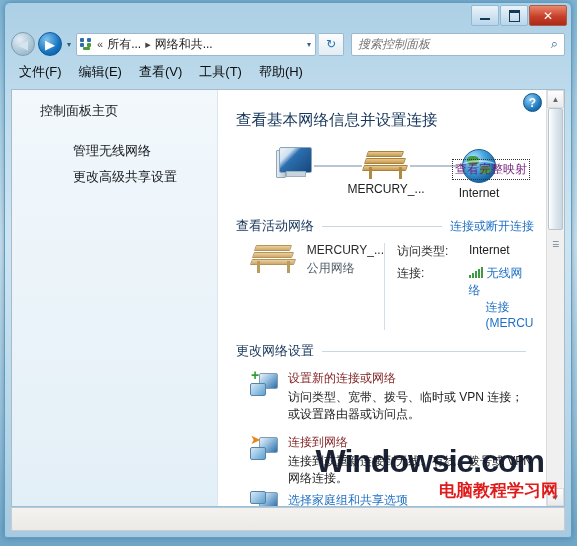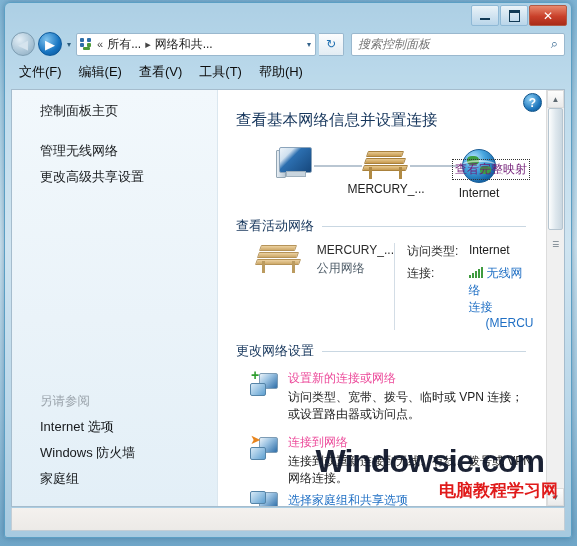--- a/index.html
+++ b/index.html
@@ -87,21 +87,21 @@
     background:#fff;border:1px solid #a5bccd;display:flex;overflow:hidden;
   }
   .sidebar{
     width:205px;flex:0 0 205px;
     background:linear-gradient(180deg,#f2f8fc 0%,#eaf3f9 55%,#e3eff7 100%);
     border-right:1px solid #dbe7ef;position:relative;
     font-size:13px;
   }
   .sidebar .task{padding:4px 0 4px 28px;color:#16191c;cursor:default;}
   .sideblock1{padding-top:8px;}
-  .sideblock2{padding-top:14px;}
+  .sideblock2{padding-top:14px;padding-left:33px;}
   .highlight{
     display:inline-block;border:1.5px solid #e04a4a;padding:1px 5px;margin-left:-6px;
   }
   .seealso{position:absolute;left:0;right:0;bottom:14px;}
   .seealso .hdr{padding:2px 0 4px 28px;color:#9aa3ab;font-size:12.5px;}
   .main{
     flex:1;position:relative;background:#fff;overflow:hidden;
   }
   .helpbtn{
     position:absolute;right:22px;top:3px;width:17px;height:17px;border-radius:50%;
@@ -164,21 +164,21 @@
   .sect{display:flex;align-items:center;margin-top:10px;}
   .sect .t{font-size:13px;color:#16365c;white-space:nowrap;}
   .sect .rule{flex:1;height:1px;background:#c9d7e2;margin:0 8px;}
   .sect .r-link{font-size:12px;color:#1f6fc4;white-space:nowrap;}
   
   .active-net{display:flex;margin-top:8px;padding-left:12px;font-size:12px;}
   .an-left{display:flex;align-items:flex-start;gap:8px;width:196px;}
   .an-name{color:#2b2b2b;}
   .an-type{color:#4c5a66;margin-top:3px;}
   .an-right{border-left:1px solid #d3dde6;padding-left:12px;display:flex;flex-direction:column;gap:5px;}
-  .kv{display:flex;}
+  .kv{display:flex;gap:10px;}
   .kv .k{width:62px;color:#2b2b2b;}
   .kv .v{color:#1b1b1b;}
   .kv .v.link{color:#1f6fc4;}
   .wifi{display:inline-flex;align-items:flex-end;gap:1px;height:11px;margin-right:4px;vertical-align:-1px;}
   .wifi i{width:2px;background:#3f9b3f;display:block;}
   .wifi i:nth-child(1){height:3px;} .wifi i:nth-child(2){height:5px;}
   .wifi i:nth-child(3){height:7px;} .wifi i:nth-child(4){height:9px;}
   .wifi i:nth-child(5){height:11px;}
   
   .task-item{display:flex;gap:10px;margin-top:10px;padding-left:14px;}
@@ -187,21 +187,21 @@
     position:absolute;right:0;top:3px;width:17px;height:14px;border-radius:2px;
     background:linear-gradient(135deg,#eaf2f8,#9dc4e3 40%,#2e6ea8 100%);border:1px solid #7d9cb5;
   }
   .ti-plug{
     position:absolute;left:0;bottom:0;width:14px;height:11px;border-radius:2px;
     background:linear-gradient(135deg,#d8eaf7,#5d9fd0);border:1px solid #5484a8;
   }
   .ti-plus{position:absolute;left:1px;top:0;color:#2f9e2f;font-size:14px;font-weight:bold;line-height:10px;}
   .ti-arrow{position:absolute;left:0px;top:1px;color:#e8851e;font-size:13px;font-weight:bold;line-height:10px;}
   .task-body{font-size:12px;}
-  .task-title{color:#ec4899;}
+  .task-title{color:#7f1d1d;}
   .task-desc{color:#1b1b1b;margin-top:2px;line-height:1.45;}
   .cut-item{margin-top:4px;}
   .cut-item .task-title{color:#1f6fc4;}
   
   .wm{position:absolute;right:0;bottom:0;pointer-events:none;}
   .wm-blue{
     position:absolute;right:20px;bottom:26px;font-size:32px;font-weight:bold;color:#0f172a;
     font-family:"Liberation Sans",sans-serif;white-space:nowrap;opacity:.95;letter-spacing:-1px;
   }
   .wm-red{
@@ -277,26 +277,20 @@
 
     <div class="sidebar">
       <div class="sideblock1">
         <div class="task">控制面板主页</div>
       </div>
       <div class="sideblock2">
         <div class="task">管理无线网络</div>
         <div class="task">更改高级共享设置</div>
       </div>
 
-      <div class="seealso">
-        <div class="hdr">另请参阅</div>
-        <div class="task">Internet 选项</div>
-        <div class="task">Windows 防火墙</div>
-        <div class="task">家庭组</div>
-      </div>
     </div>
 
     <div class="main">
       <div class="helpbtn">?</div>
 
       <div class="mainpad">
         <h1 class="pagetitle">查看基本网络信息并设置连接</h1>
 
         <div class="netmap">
           <div class="nm-line" style="left:56px;width:48px;"></div>
@@ -328,20 +322,21 @@
             </div>
             <div class="nm-label">Internet</div>
           </div>
 
           <div class="fullmap">查看完整映射</div>
         </div>
 
         <div class="sect">
           <span class="t">查看活动网络</span>
           <span class="rule"></span>
+          <span class="r-link">连接或断开连接</span>
         </div>
 
         <div class="active-net">
           <div class="an-left">
             <div class="net-icon" style="width:44px;flex:0 0 44px;opacity:.85;">
               <span class="bar b1"></span>
               <span class="bar b2"></span>
               <span class="bar b3"></span>
               <span class="leg l1"></span>
               <span class="leg l2"></span>
@@ -359,21 +354,21 @@
             <div class="kv">
               <span class="k">连接:</span>
               <span>
                 <span class="wifi">
                     <i></i>
                     <i></i>
                     <i></i>
                     <i></i>
                     <i></i>
                   </span><span class="v link">无线网络</span>
-                <div class="v link" style="">连接</div>
+                <div class="v link" style="margin-left:17px;">连接</div>
                 <div class="v link" style="margin-left:17px;">(MERCU</div>
               </span>
             </div>
           </div>
         </div>
 
         <div class="sect" style="margin-top:12px;">
           <span class="t">更改网络设置</span>
           <span class="rule"></span>
         </div>

